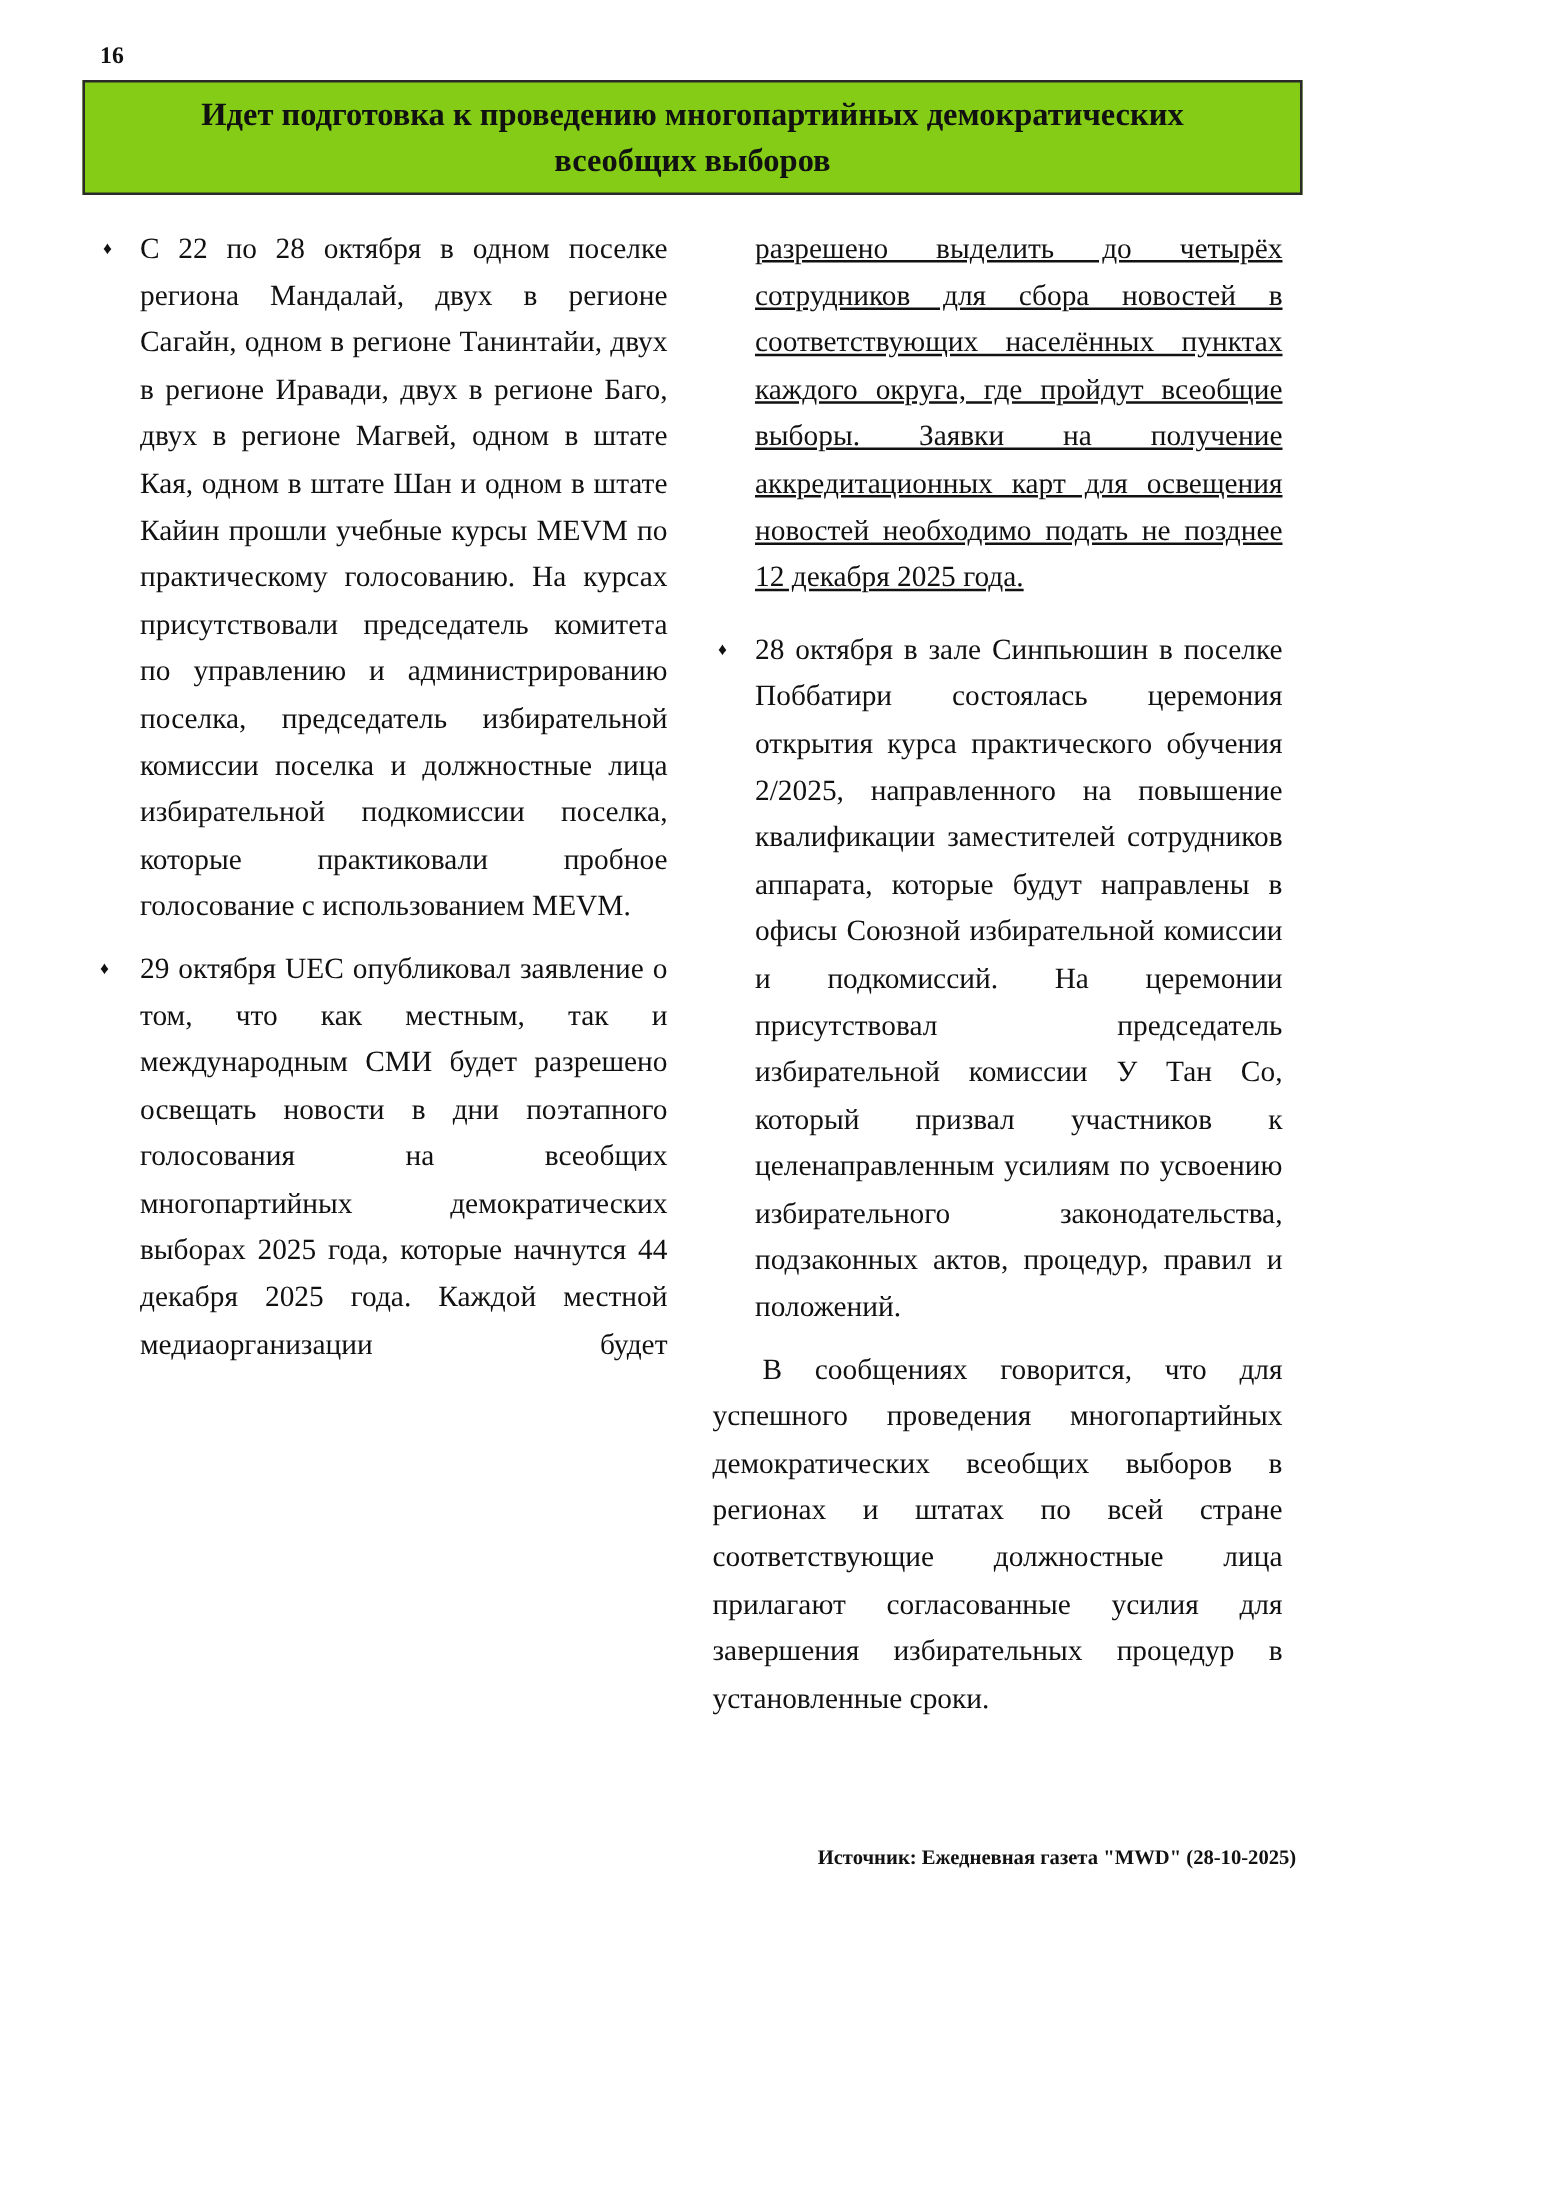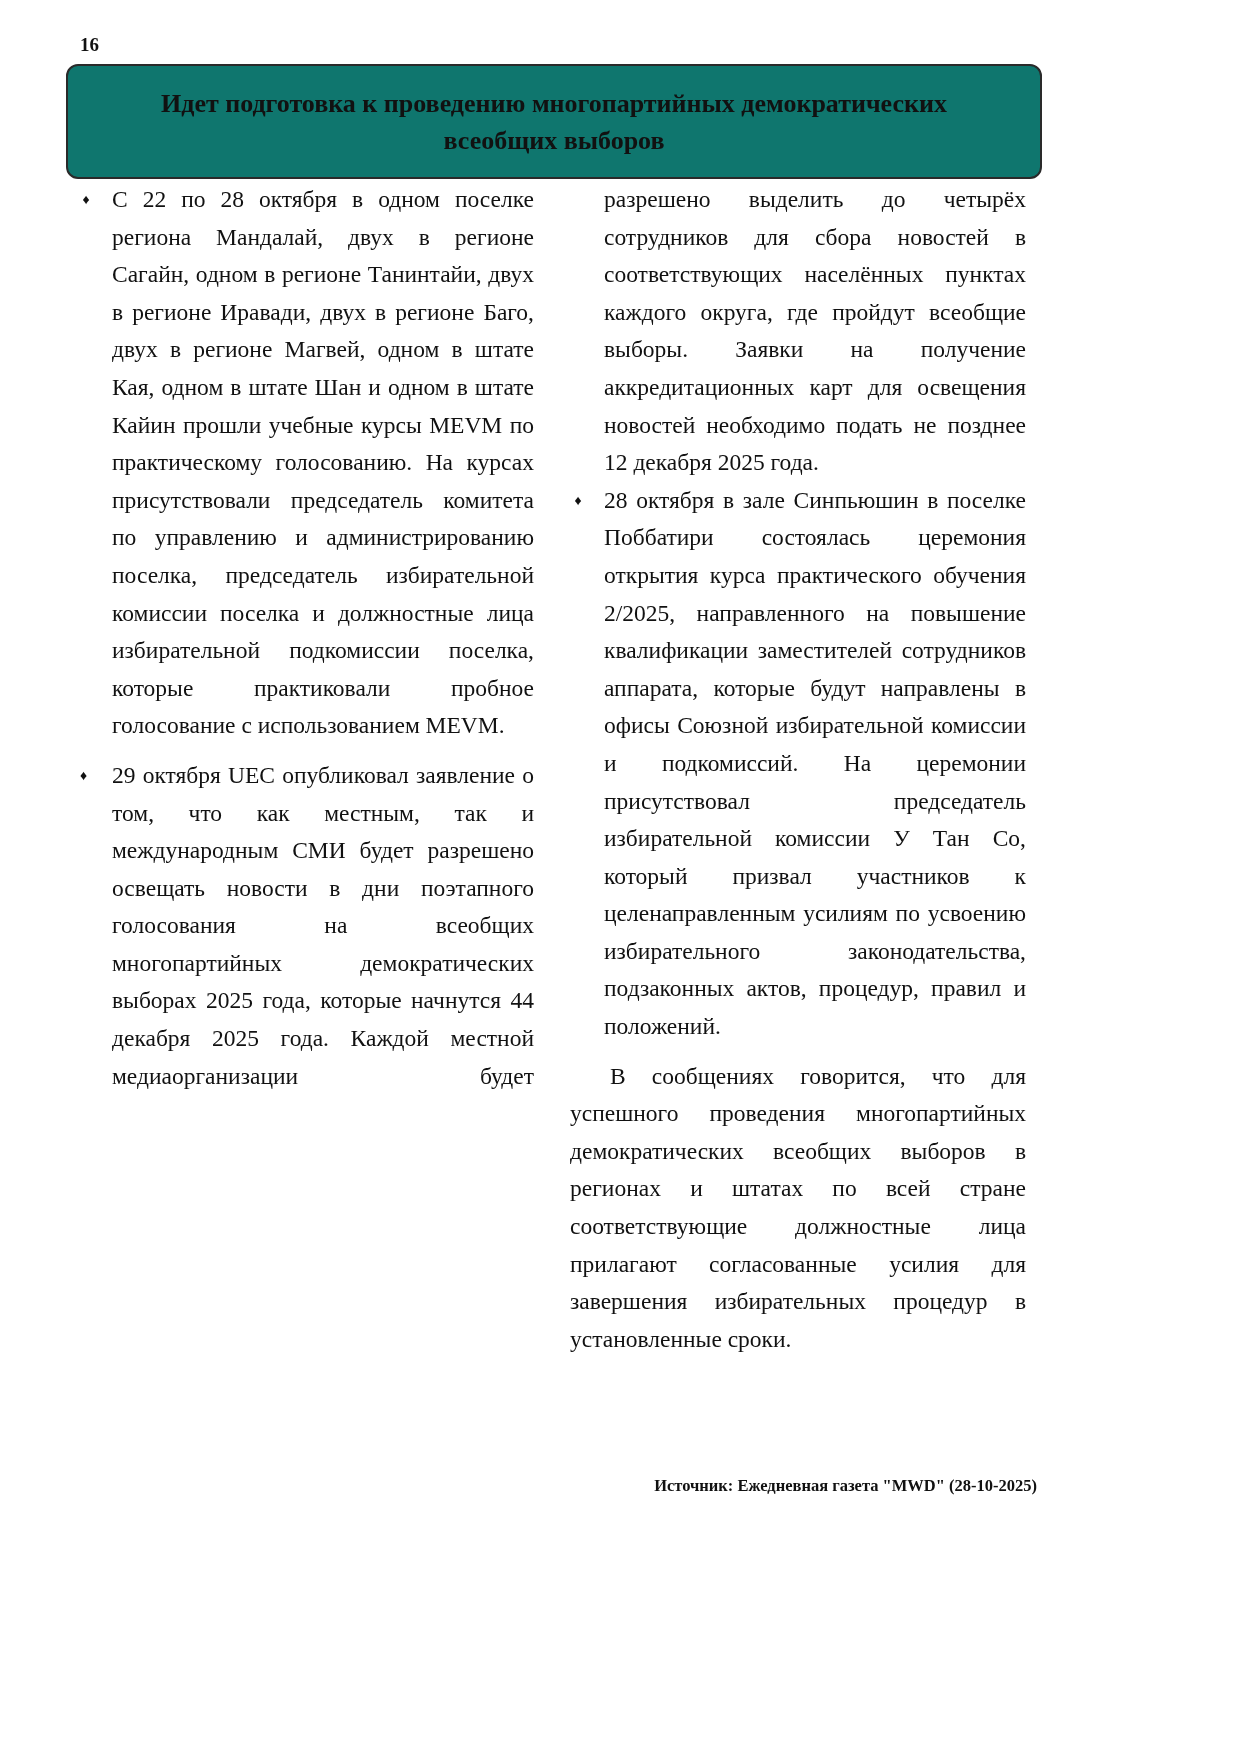--- a/index.html
+++ b/index.html
@@ -1,15 +1,15 @@
 <!DOCTYPE html>
 <html><head>
   <meta charset="utf-8">
   <style>
-    * { box-sizing: border-box; margin: 0; padding: 0; border-radius: 12px; }
+    * { box-sizing: border-box; margin: 0; padding: 0; }
     html, body {
       width: 1241px;
       height: 1755px;
       background: #ffffff;
       color: #111111;
       font-family: "Liberation Serif", "DejaVu Serif", serif;
       overflow: hidden;
     }
     .page {
       position: relative;
@@ -21,22 +21,22 @@
       left: 80px;
       top: 34px;
       font-size: 19px;
       font-weight: bold;
     }
     .title-box {
       position: absolute;
       left: 66px;
       top: 64px;
       width: 976px;
-      height: 115px;
-      background: #0f766e;
+      height: 92px;
+      background: #84cc16;
       border: 2px solid #2a2a2a;
       display: flex;
       align-items: center;
       justify-content: center;
       text-align: center;
       padding: 0 40px;
     }
     .title-text {
       font-size: 26px;
       font-weight: bold;
@@ -63,21 +63,22 @@
       position: absolute;
       left: 2px;
       top: 0;
       width: 12px;
       font-size: 14px;
       line-height: 37.6px;
       text-align: center;
     }
     .continuation {
       padding-left: 34px;
-      margin-bottom: 0;
+      margin-bottom: 20px;
+      text-decoration: underline;
     }
     .source {
       position: absolute;
       right: 204px;
       top: 1476px;
       font-size: 16.5px;
       font-weight: bold;
       white-space: nowrap;
     }
     .justify-last { text-align-last: justify; }

